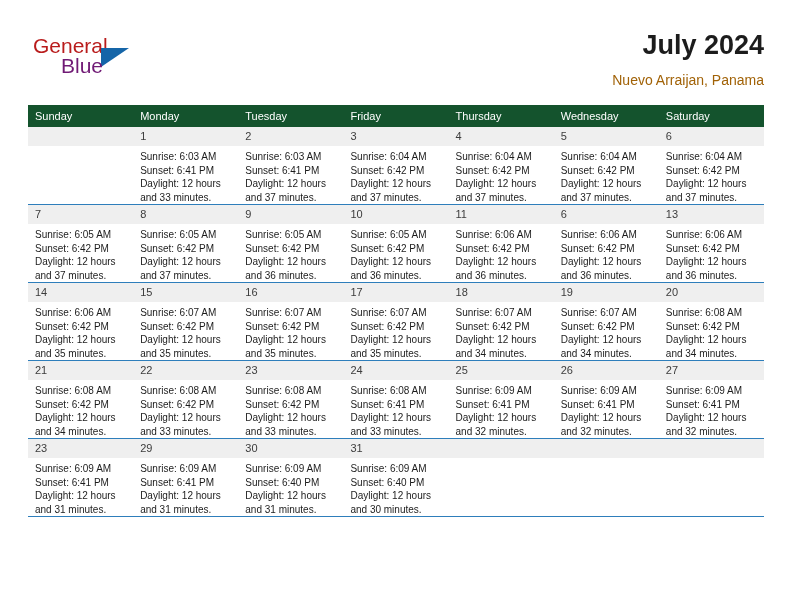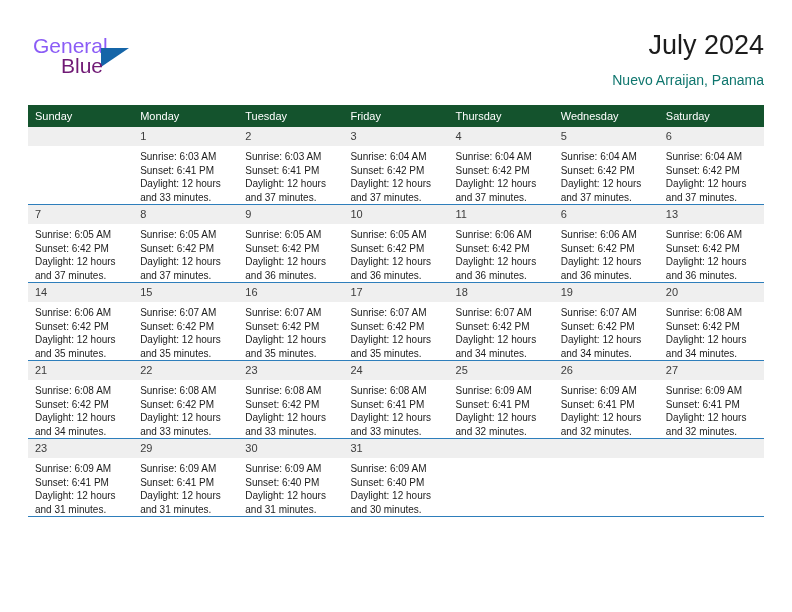--- a/index.html
+++ b/index.html
@@ -33,21 +33,21 @@
     left: 5px;
     top: 6px;
     width: 200px;
     height: 56px;
   }
   .brand-general {
     position: absolute;
     left: 0px;
     top: 0px;
     font-size: 21px;
-    color: #8b5cf6;
+    color: #b91c1c;
     letter-spacing: 0px;
     font-family: "Liberation Sans", sans-serif;
   }
   .brand-blue {
     position: absolute;
     left: 28px;
     top: 20px;
     font-size: 21px;
     color: #701a75;
     font-family: "Liberation Sans", sans-serif;
@@ -64,27 +64,27 @@
 
   .title-wrap {
     position: absolute;
     right: 0px;
     top: 0px;
     text-align: right;
   }
   .cal-title {
     font-size: 27px;
     color: #1c1c1c;
-    font-weight: normal;
+    font-weight: bold;
     line-height: 34px;
     white-space: nowrap;
   }
   .cal-subtitle {
     font-size: 14px;
-    color: #0f766e;
+    color: #a16207;
     line-height: 20px;
     margin-top: 8px;
     white-space: nowrap;
   }
 
   
   .calendar {
     position: absolute;
     left: 28px;
     top: 105px;

